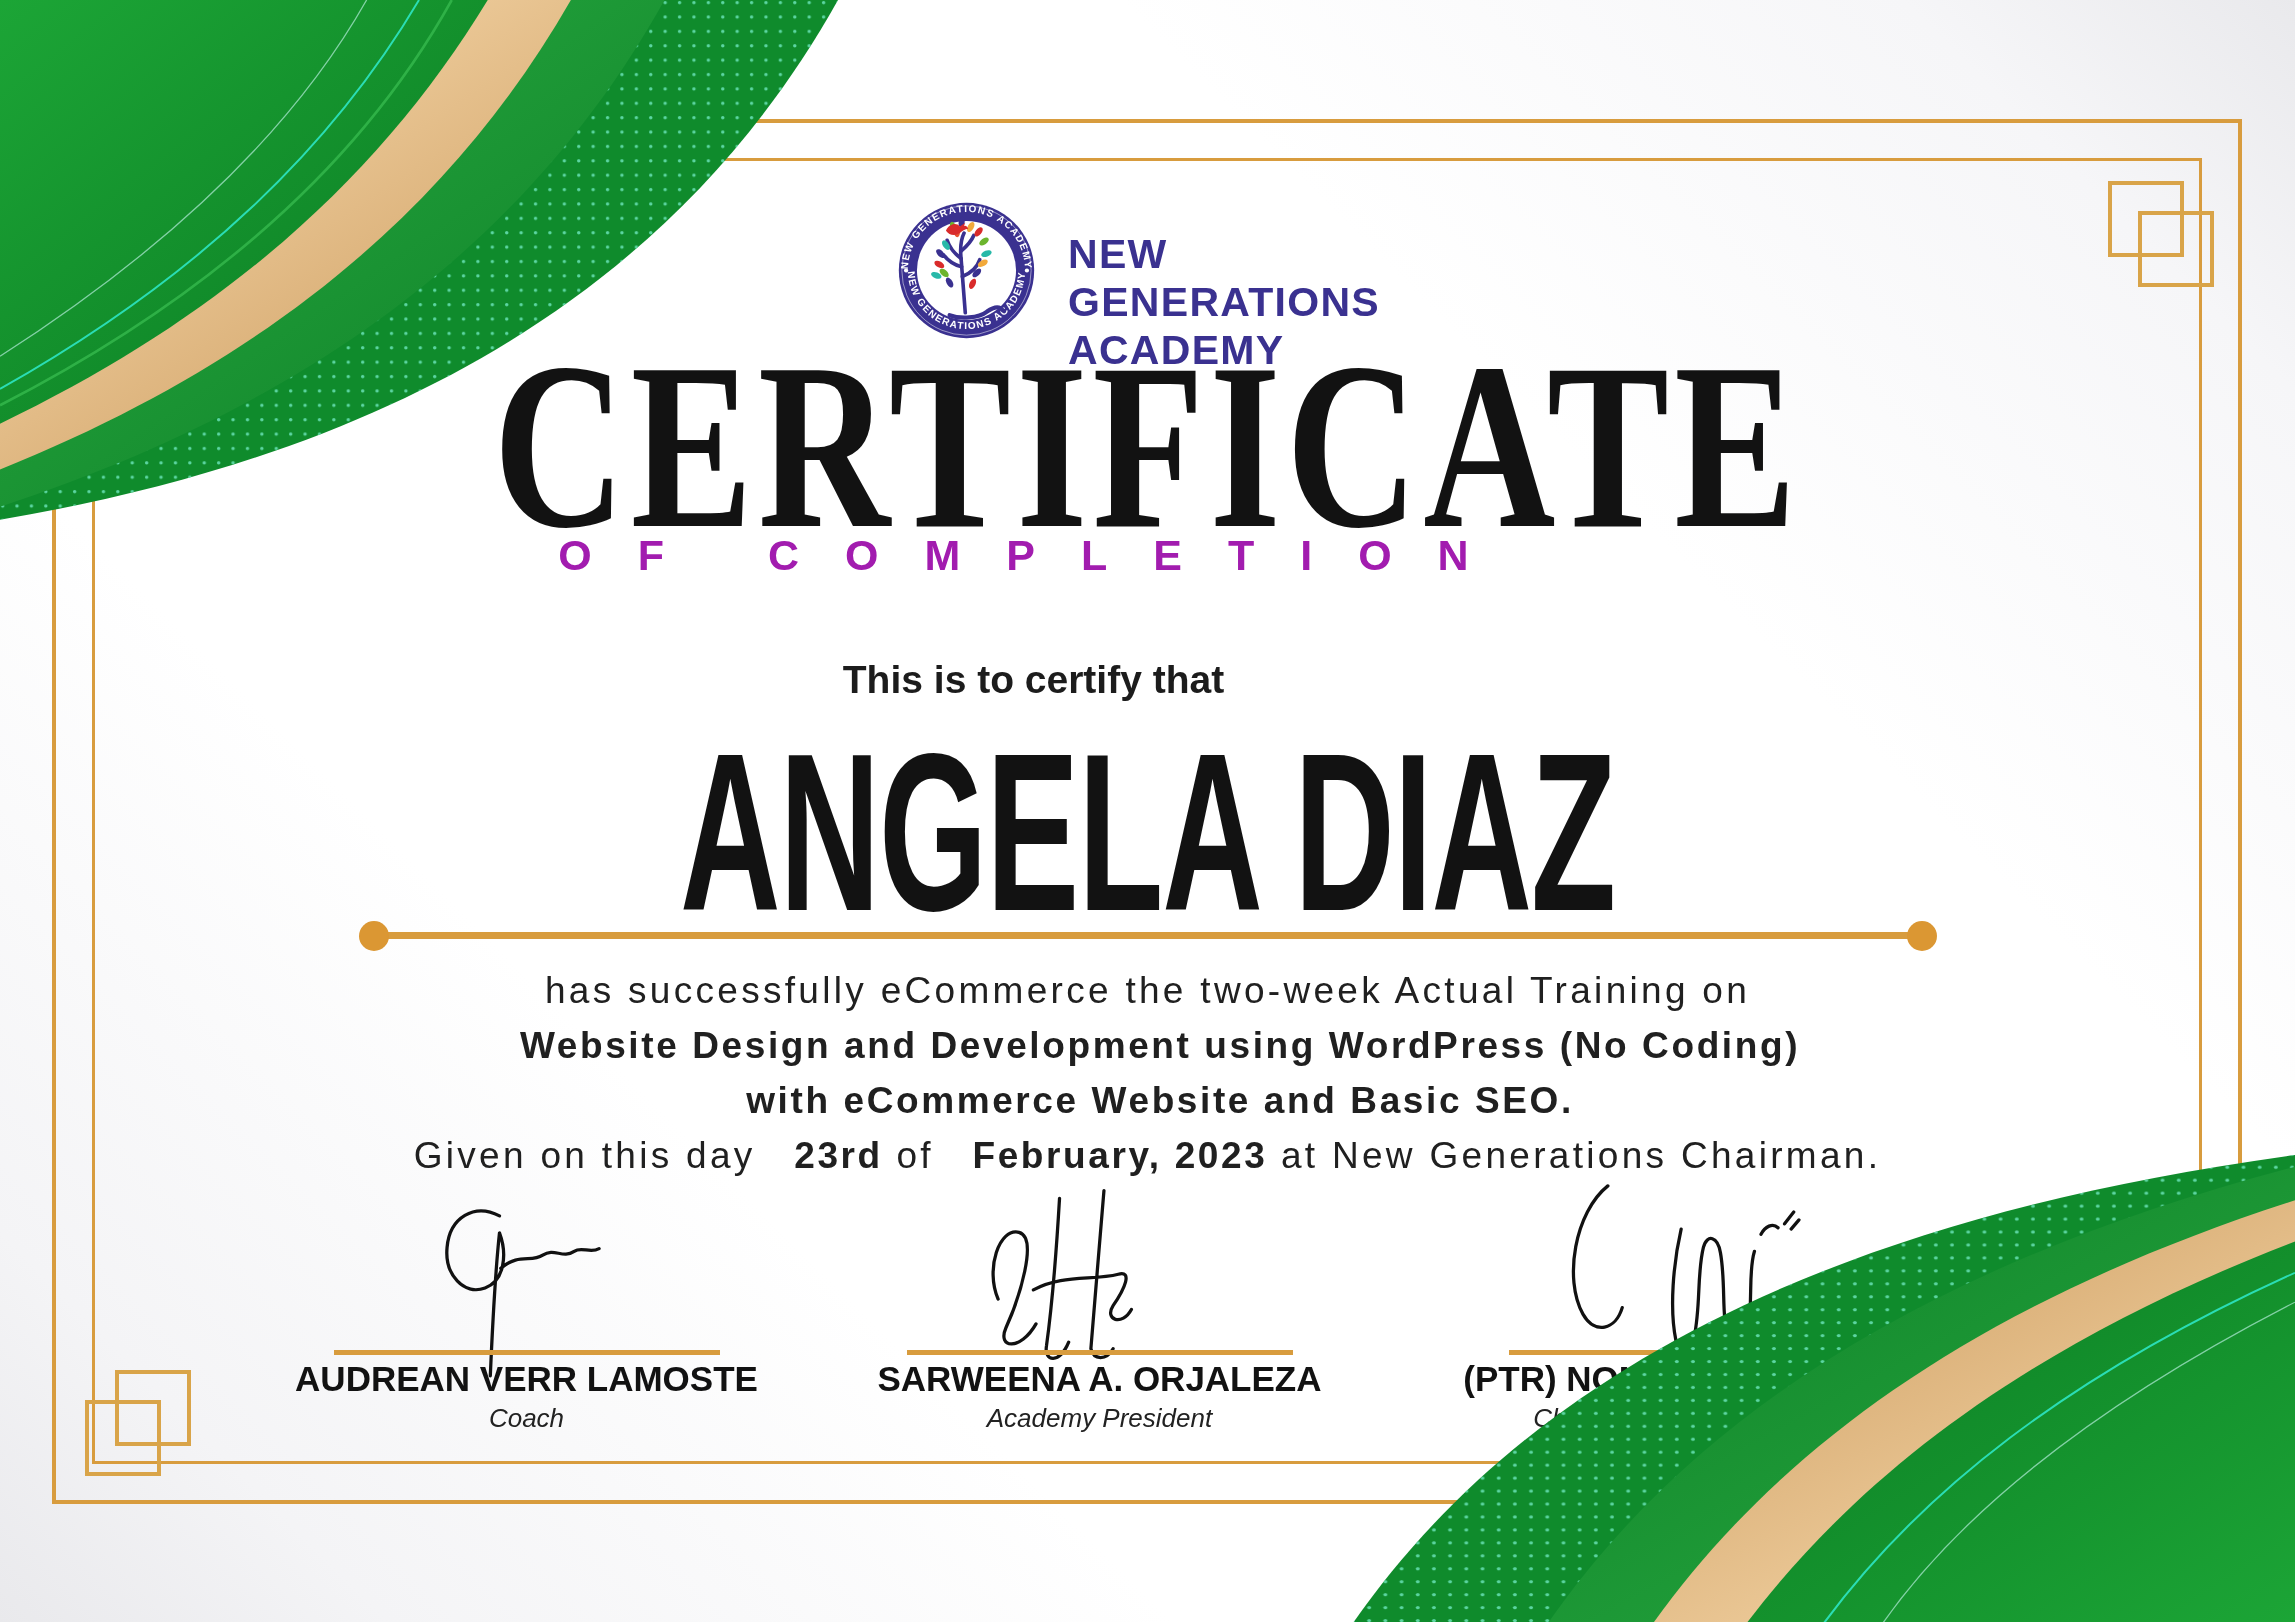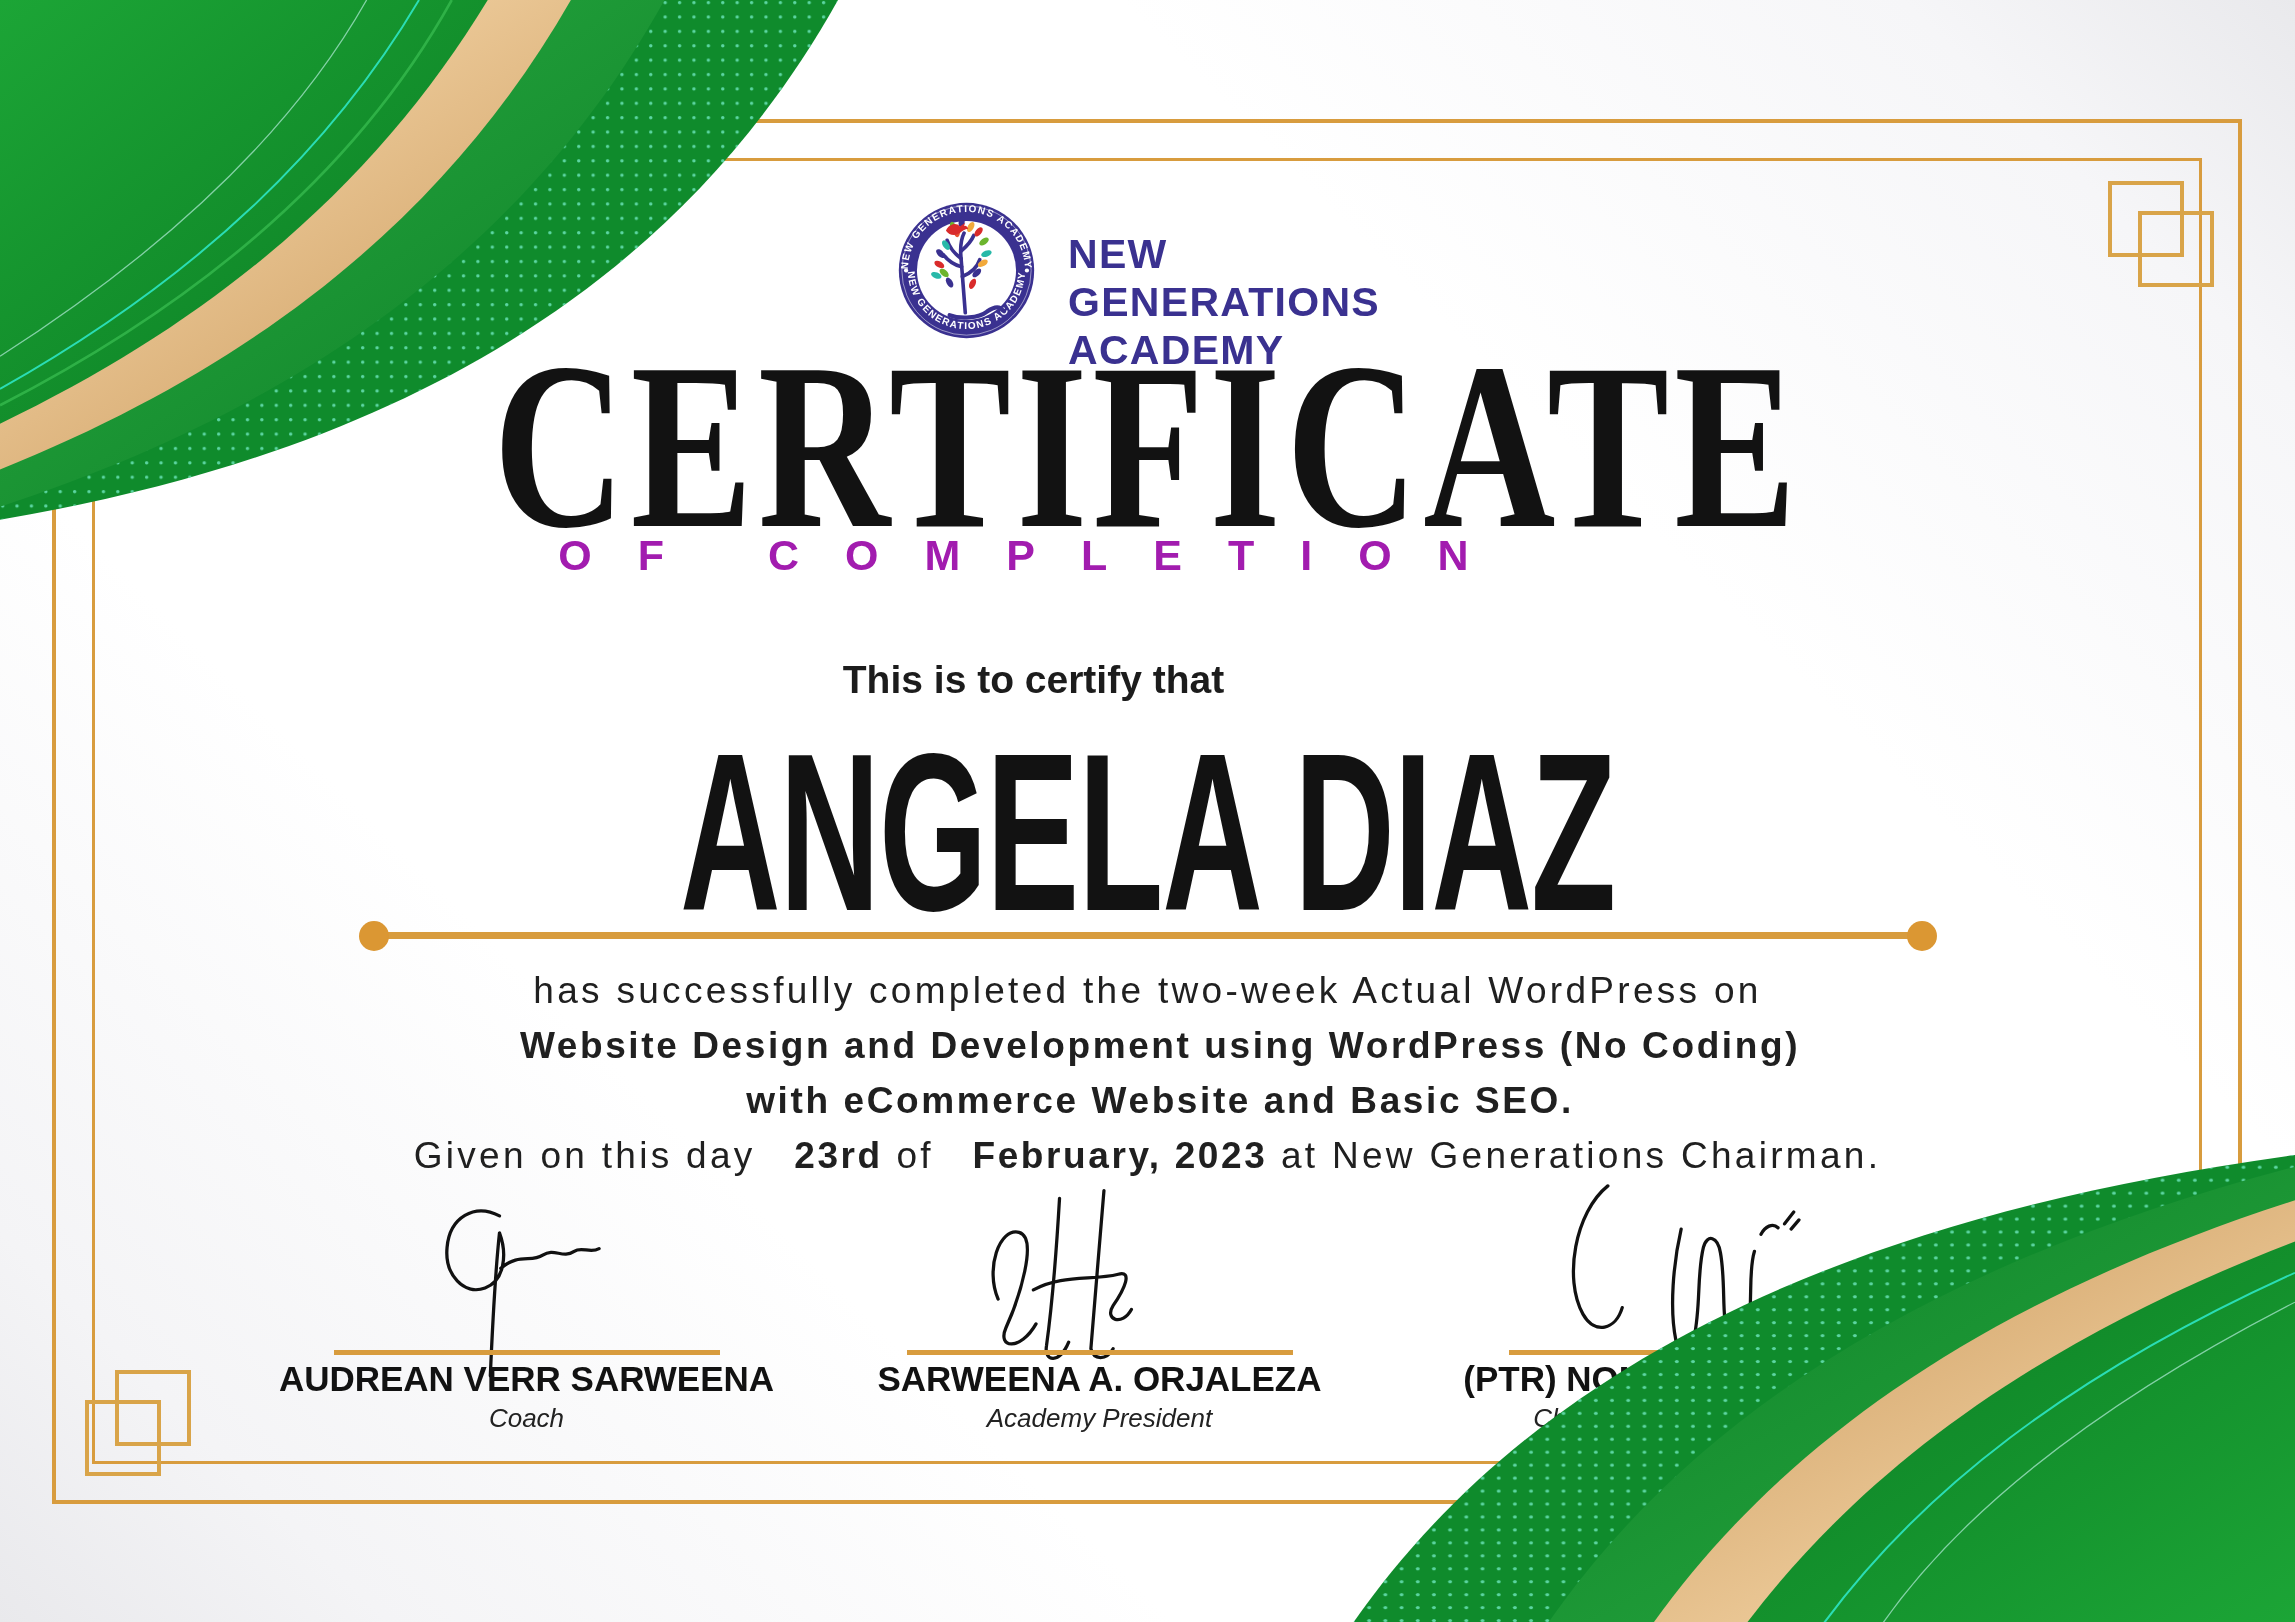--- a/index.html
+++ b/index.html
@@ -121,32 +121,32 @@
   <div class="cert-title">CERTIFICATE</div>
   <div class="cert-sub">OF COMPLETION</div>
   <div class="intro">This is to certify that</div>
   <div class="recipient">ANGELA DIAZ</div>
 
   <div class="divider-line"></div>
   <div class="divider-dot" style="left:359px;"></div>
   <div class="divider-dot" style="left:1907px;"></div>
 
   <div class="body-text">
-    <div>has successfully completed the two-week Actual WordPress on</div>
+    <div>has successfully eCommerce the two-week Actual Training on</div>
     <div><b>Website Design and Development using WordPress (No Coding)</b></div>
     <div><b>with eCommerce Website and Basic SEO.</b></div>
     <div><span>Given on this day</span> <b>23rd</b> <span>of</span> <b>February, 2023</b> <span>at New Generations Chairman.</span></div>
   </div>
 
   <div class="sig-col" style="left:265px;">
     <svg class="sig-art" style="left:144px;top:6.5px;" width="236" height="190" viewBox="0 0 360 290">
       <path d="M138,38 C100,18 62,40 58,86 C54,128 84,160 116,148 C146,137 150,96 138,64 C132,120 128,190 124,282 M140,118 C168,94 186,110 204,98 C222,86 234,104 252,92 C264,84 276,96 290,88"></path>
     </svg>
     <div class="sig-line"></div>
-    <div class="sig-name">AUDREAN VERR SARWEENA</div>
+    <div class="sig-name">AUDREAN VERR LAMOSTE</div>
     <div class="sig-title">Coach</div>
   </div>
 
   <div class="sig-col" style="left:838px;">
     <svg class="sig-art" style="left:118px;top:-13px;" width="275" height="196" viewBox="0 0 420 300">
       <path d="M64,196 C44,150 66,86 96,94 C126,102 96,196 76,240 C62,272 98,276 122,234 M158,42 C154,110 146,210 138,268 C134,292 158,296 172,262 M226,30 C220,100 212,200 206,272 M118,182 C162,158 208,168 248,158 C270,152 258,180 240,206 C226,228 254,238 268,212 M206,272 C210,290 230,290 240,272"></path>
     </svg>
     <div class="sig-line"></div>
     <div class="sig-name">SARWEENA A. ORJALEZA</div>
     <div class="sig-title">Academy President</div>

